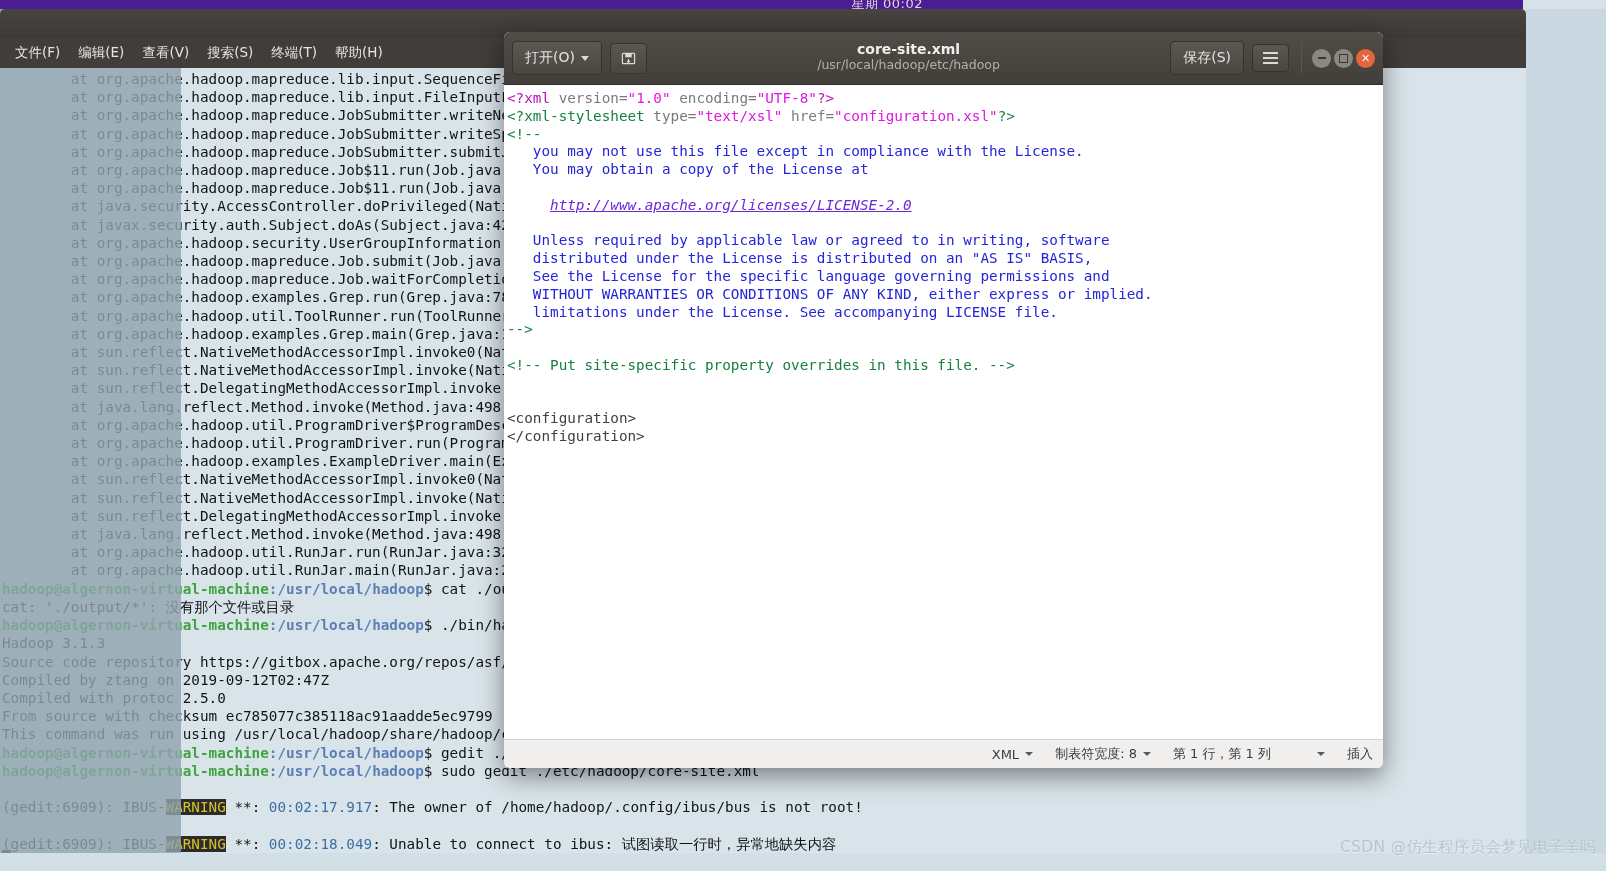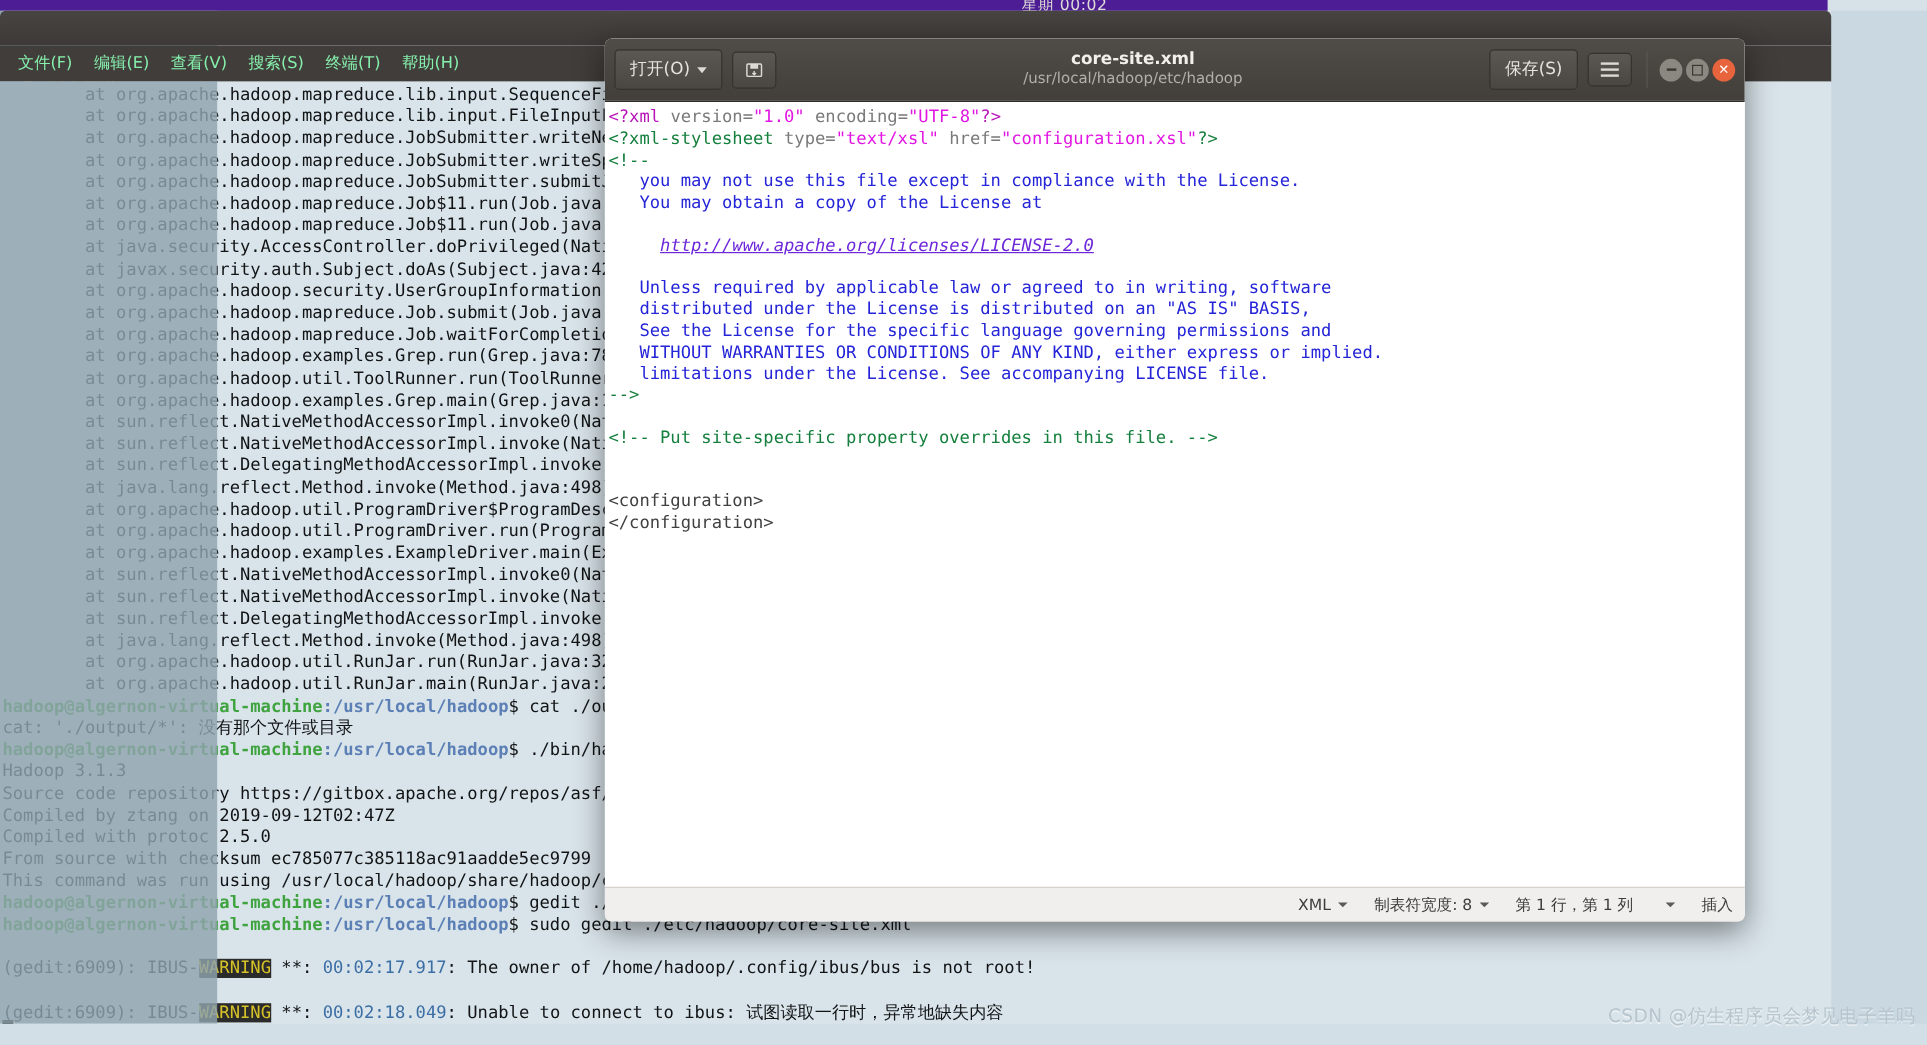--- a/index.html
+++ b/index.html
@@ -98,21 +98,21 @@
     position: absolute;
     left: 0; top: 29px;
     width: 1526px; height: 30px;
     background: #403d3a;
     display: flex;
     align-items: center;
     padding-left: 6px;
     box-sizing: border-box;
   }
   .term-menu-item {
-    color: #86efac;
+    color: #e5e5e5;
     font-size: 13.5px;
     padding: 3px 9px;
     white-space: nowrap;
   }
   .term-body {
     position: absolute;
     left: 0; top: 59px;
     width: 1526px;
     height: 785px;
     background: #d9e4ea;
@@ -147,21 +147,21 @@
     left: 2px;
     top: 782px;
     width: 9px; height: 17px;
     background: #15181a;
   }
 
   
   .gedit-window {
     position: absolute;
     left: 504px; top: 32px;
-    width: 950px; height: 736px;
+    width: 879px; height: 736px;
     border-radius: 6px;
     box-shadow: 0 8px 26px rgba(0,0,0,.45);
     overflow: hidden;
     background: #fff;
   }
   .gedit-header {
     position: relative;
     height: 53px;
     background: linear-gradient(#504c48, #423f3b);
     border-bottom: 1px solid #2e2c29;
@@ -504,21 +504,21 @@
 
     <div class="gedit-status">
       <span class="st-item">
         <span>XML</span>
         <span class="caret-sm"></span>
       </span>
       <span class="st-item">
         <span>制表符宽度: 8</span>
         <span class="caret-sm"></span>
       </span>
-      <span class="st-item" style="gap:27px;">
+      <span class="st-item" style="gap:46px;">
         <span>第 1 行，第 1 列</span>
         <span class="caret-sm"></span>
       </span>
       <span class="st-item">
         <span>插入</span>
       </span>
     </div>
   </div>
 
   <div class="watermark">CSDN @仿生程序员会梦见电子羊吗</div>

